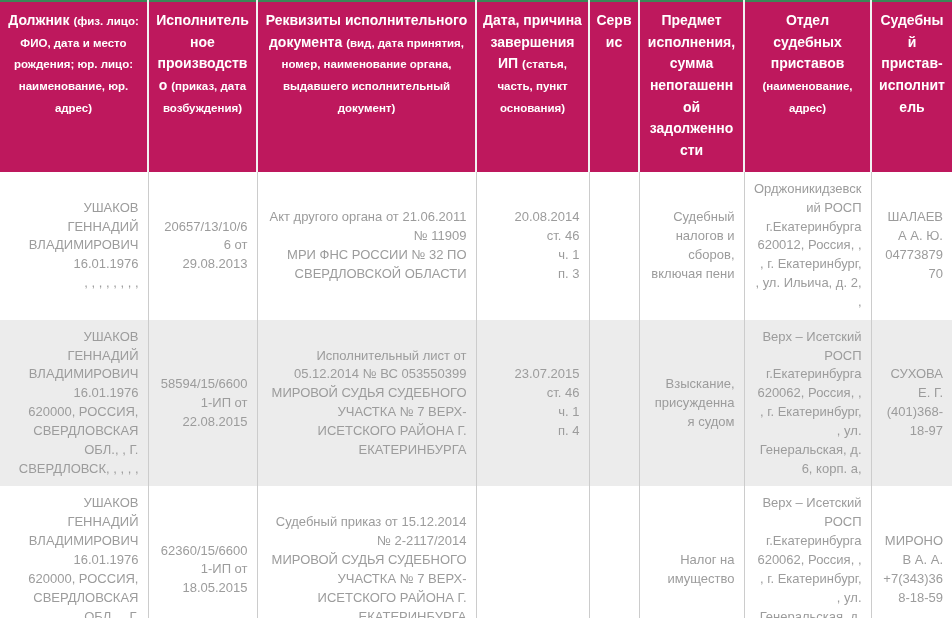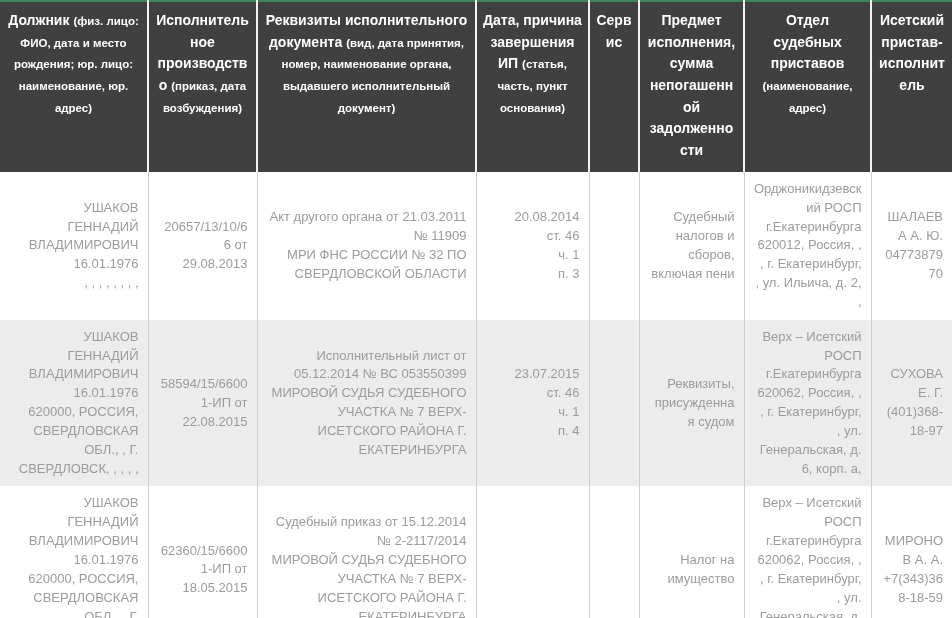--- a/index.html
+++ b/index.html
@@ -9,21 +9,21 @@
   table.fssp {
     width: 952px;
     border-collapse: collapse;
     table-layout: fixed;
     border-top: 2px solid #3a8757;
     border-bottom: 2px solid #c9c9c9;
   }
 
   
   thead th {
-    background: #404040;
+    background: #be185d;
     color: #ffffff;
     font-weight: bold;
     vertical-align: top;
     text-align: center;
     padding: 8px 6px 10px 6px;
     border-left: 2px solid #f2f2f2;
     font-size: 14px;
     line-height: 1.55;
     word-wrap: break-word;
   }
@@ -61,30 +61,30 @@
   </colgroup>
   <thead>
     <tr style="height:97px">
       <th><span class="htitle">Должник</span> <span class="hsub">(физ. лицо: ФИО, дата и место рождения; юр. лицо: наименование, юр. адрес)</span></th>
       <th><span class="htitle">Исполнительное производство</span> <span class="hsub">(приказ, дата возбуждения)</span></th>
       <th><span class="htitle">Реквизиты исполнительного документа</span> <span class="hsub">(вид, дата принятия, номер, наименование органа, выдавшего исполнительный документ)</span></th>
       <th><span class="htitle">Дата, причина завершения ИП</span> <span class="hsub">(статья, часть, пункт основания)</span></th>
       <th><span class="htitle">Сервис</span></th>
       <th><span class="htitle">Предмет исполнения, сумма непогашенной задолженности</span></th>
       <th><span class="htitle">Отдел судебных приставов</span> <span class="hsub">(наименование, адрес)</span></th>
-      <th><span class="htitle">Исетский пристав-исполнитель</span></th>
+      <th><span class="htitle">Судебный пристав-исполнитель</span></th>
     </tr>
   </thead>
   <tbody>
     <tr style="height:125px">
       <td>УШАКОВ ГЕННАДИЙ ВЛАДИМИРОВИЧ
 16.01.1976
 , , , , , , , ,</td>
       <td>20657/13/10/66 от 29.08.2013</td>
-      <td>Акт другого органа от 21.03.2011 № 11909
+      <td>Акт другого органа от 21.06.2011 № 11909
 МРИ ФНС РОССИИ № 32 ПО СВЕРДЛОВСКОЙ ОБЛАСТИ</td>
       <td>20.08.2014
 ст. 46
 ч. 1
 п. 3</td>
       <td></td>
       <td>Судебный налогов и сборов, включая пени</td>
       <td>Орджоникидзевский РОСП г.Екатеринбурга
 620012, Россия, , , г. Екатеринбург, , ул. Ильича, д. 2, ,</td>
       <td>ШАЛАЕВА А. Ю.
@@ -95,21 +95,21 @@
 16.01.1976
 620000, РОССИЯ, СВЕРДЛОВСКАЯ ОБЛ., , Г. СВЕРДЛОВСК, , , , ,</td>
       <td>58594/15/66001-ИП от 22.08.2015</td>
       <td>Исполнительный лист от 05.12.2014 № ВС 053550399
 МИРОВОЙ СУДЬЯ СУДЕБНОГО УЧАСТКА № 7 ВЕРХ-ИСЕТСКОГО РАЙОНА Г. ЕКАТЕРИНБУРГА</td>
       <td>23.07.2015
 ст. 46
 ч. 1
 п. 4</td>
       <td></td>
-      <td>Реквизиты, присужденная судом</td>
+      <td>Взыскание, присужденная судом</td>
       <td>Верх – Исетский РОСП г.Екатеринбурга
 620062, Россия, , , г. Екатеринбург, , ул. Генеральская, д. 6, корп. а,</td>
       <td>СУХОВА Е. Г.
 (401)368-18-97</td>
     </tr>
     <tr style="height:133px">
       <td>УШАКОВ ГЕННАДИЙ ВЛАДИМИРОВИЧ
 16.01.1976
 620000, РОССИЯ, СВЕРДЛОВСКАЯ ОБЛ., , Г. СВЕРДЛОВСК, , , , ,</td>
       <td>62360/15/66001-ИП от 18.05.2015</td>

